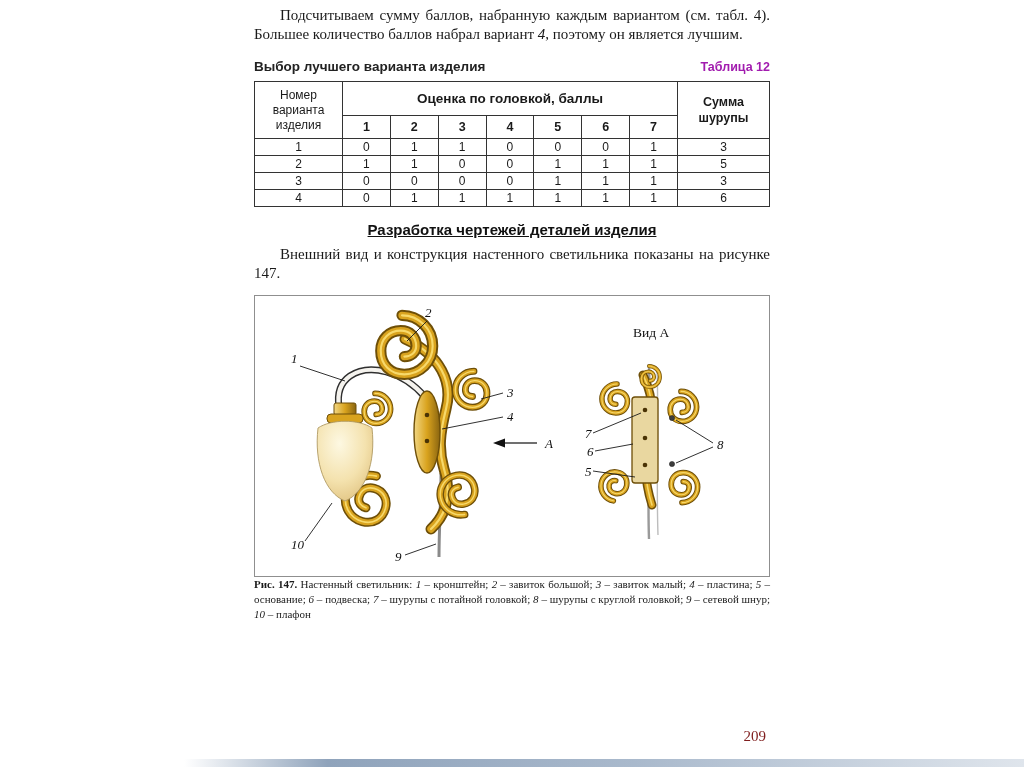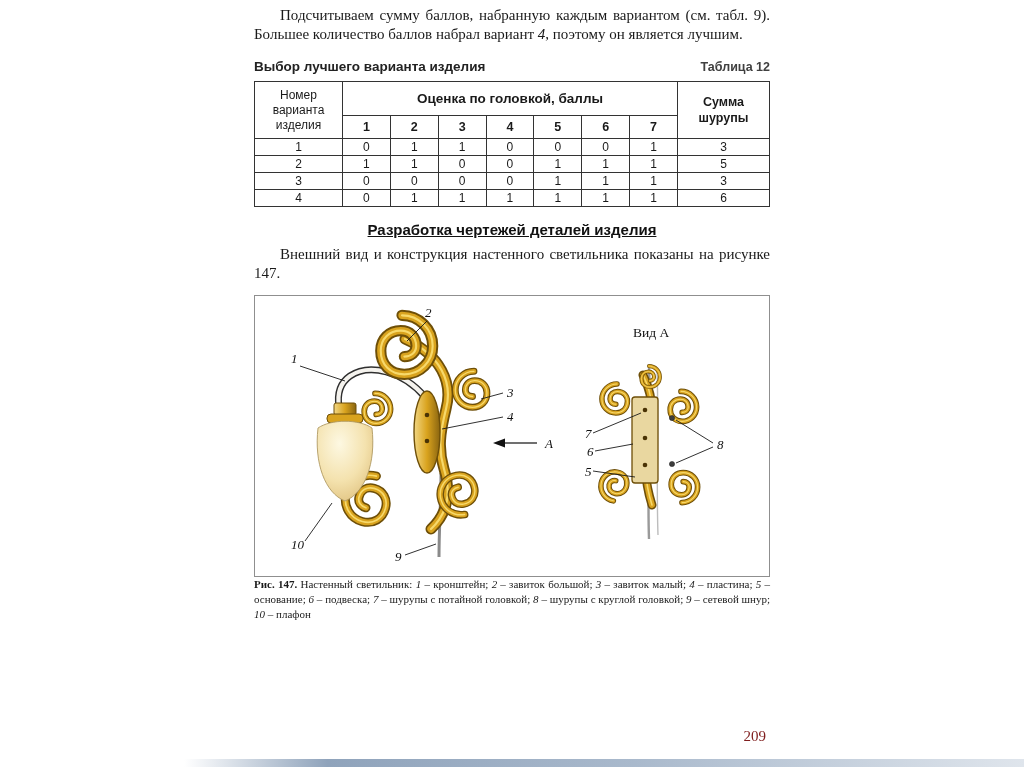--- a/index.html
+++ b/index.html
@@ -9,21 +9,21 @@
 
   .page { position:absolute; left:236px; top:0; width:552px; height:767px; background:#fff; }
   .content { padding:6px 18px 0 18px; }
 
   .para { font-size:15px; line-height:1.27; text-align:justify; text-indent:26px; }
   .para + .para { margin-top:1px; }
 
   .table-title-row { display:flex; justify-content:space-between; align-items:baseline;
                      margin:15px 0 7px 0; font-family:"Liberation Sans", sans-serif; }
   .table-title { font-size:13.5px; font-weight:bold; color:#222; }
-  .table-tag { font-size:12.5px; font-weight:bold; color:#404040; }
+  .table-tag { font-size:12.5px; font-weight:bold; color:#a21caf; }
 
   table.score-table { width:100%; border-collapse:collapse; table-layout:fixed;
                       font-family:"Liberation Sans", sans-serif; }
   table.score-table th, table.score-table td { border:1px solid #333; text-align:center; vertical-align:middle; }
   th.variant-col { width:88px; font-size:12px; font-weight:normal; line-height:1.25; padding:2px; }
   th.sum-col { width:92px; font-size:12.5px; font-weight:bold; line-height:1.3; }
   th.scores-span { font-size:13.5px; font-weight:bold; height:34px; }
   th.score-num { font-size:12.5px; font-weight:bold; height:23px; }
   td.cell { font-size:12px; height:17px; padding:0; }
 
@@ -48,21 +48,21 @@
   .gm { fill:none; stroke:#d9a31e; stroke-linecap:round; }
   .gh { fill:none; stroke:#f7d96b; stroke-linecap:round; }
 </style>
 </head>
 <body>
 
 <div class="canvas">
   <div class="page">
     <div class="content">
 
-      <p class="para"><span>Подсчитываем сумму баллов, набранную каждым вариантом (см. табл. 9). Большее количество баллов набрал вариант </span><span style="font-style: italic;">4</span><span>, поэтому он является лучшим.</span></p>
+      <p class="para"><span>Подсчитываем сумму баллов, набранную каждым вариантом (см. табл. 4). Большее количество баллов набрал вариант </span><span style="font-style: italic;">4</span><span>, поэтому он является лучшим.</span></p>
 
       <div class="table-title-row">
         <span class="table-title">Выбор лучшего варианта изделия</span>
         <span class="table-tag">Таблица 12</span>
       </div>
 
       <table class="score-table">
         <thead>
           <tr>
             <th class="variant-col" rowspan="2">Номер варианта изделия</th>

